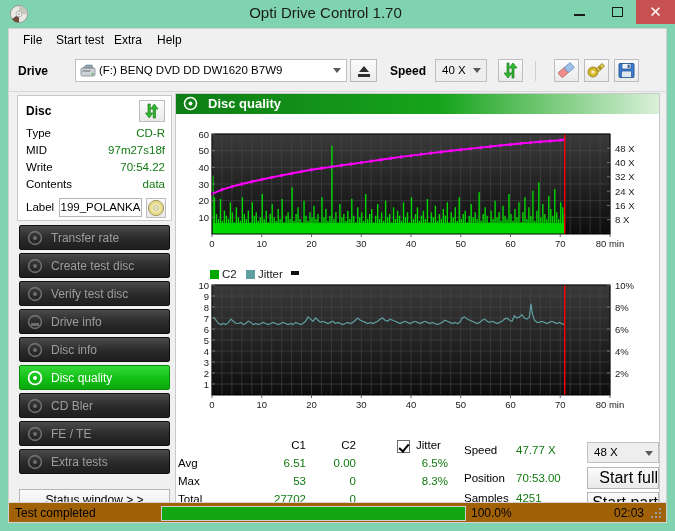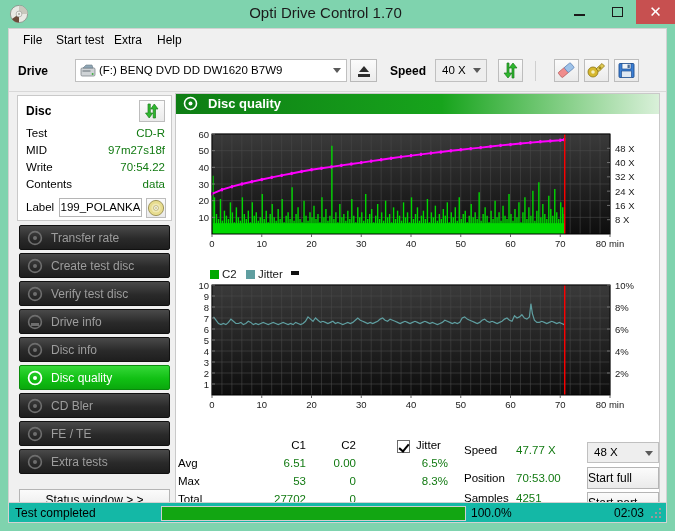--- a/index.html
+++ b/index.html
@@ -159,27 +159,27 @@
     border:solid #000;border-width:0 2px 2px 0;transform:rotate(40deg);
   }
   .sel-48{
     position:absolute;left:411px;top:3px;width:72px;height:21px;
     background:#eeeeee;border:1px solid #c0c0c0;box-sizing:border-box;font-size:11.5px;
   }
   .sel-48 .s-t{position:absolute;left:6px;top:3px;color:#000;}
   .btn-start{
     position:absolute;left:411px;width:72px;height:22px;
     background:linear-gradient(#fbfbfb,#eaeaea);border:1px solid #b5b5b5;box-sizing:border-box;
-    text-align:left;line-height:20px;font-size:12px;color:#000;
+    text-align:right;line-height:20px;font-size:16px;color:#000;
   }
 
   
   .statusbar{
     position:absolute;left:8px;top:502px;width:659px;height:21px;
-    background:#14b8a6;border:1px solid #d2d2d2;box-sizing:border-box;
+    background:#a16207;border:1px solid #d2d2d2;box-sizing:border-box;
   }
   .sb-text{position:absolute;left:6px;top:3px;font-size:12px;color:#000;}
   .sb-track{
     position:absolute;left:152px;top:3px;width:305px;height:15px;
     background:#ffffff;border:1px solid #cfcfcf;box-sizing:border-box;
   }
   .sb-fill{position:absolute;left:0;top:0;height:13px;background:#12a612;}
   .sb-pct{position:absolute;left:462px;top:3px;font-size:12px;color:#000;}
   .sb-time{position:absolute;right:22px;top:3px;font-size:12px;color:#000;}
   .grip{position:absolute;right:3px;bottom:2px;width:12px;height:12px;}
@@ -284,21 +284,21 @@
       <div class="disc-box">
         <div class="disc-title">Disc</div>
         <div class="disc-refresh">
           <svg width="24" height="20" viewBox="0 0 24 20">
             <path d="M8 3 L8 12 L5.5 12 L9.2 17 L12.8 12 L10.3 12 L10.3 3 Z" fill="#2eb82e" stroke="#1c7d1c" stroke-width="0.7"></path>
             <path d="M15.5 17 L15.5 8 L18 8 L14.3 3 L10.7 8 L13.2 8 L13.2 17 Z" fill="#2eb82e" stroke="#1c7d1c" stroke-width="0.7"></path>
           </svg>
         </div>
 
         <div class="disc-row" style="top:31px">
-          <span class="disc-key">Test</span>
+          <span class="disc-key">Type</span>
           <span class="disc-val">CD-R</span>
         </div>
         <div class="disc-row" style="top:48px">
           <span class="disc-key">MID</span>
           <span class="disc-val">97m27s18f</span>
         </div>
         <div class="disc-row" style="top:65px">
           <span class="disc-key">Write</span>
           <span class="disc-val">70:54.22</span>
         </div>

